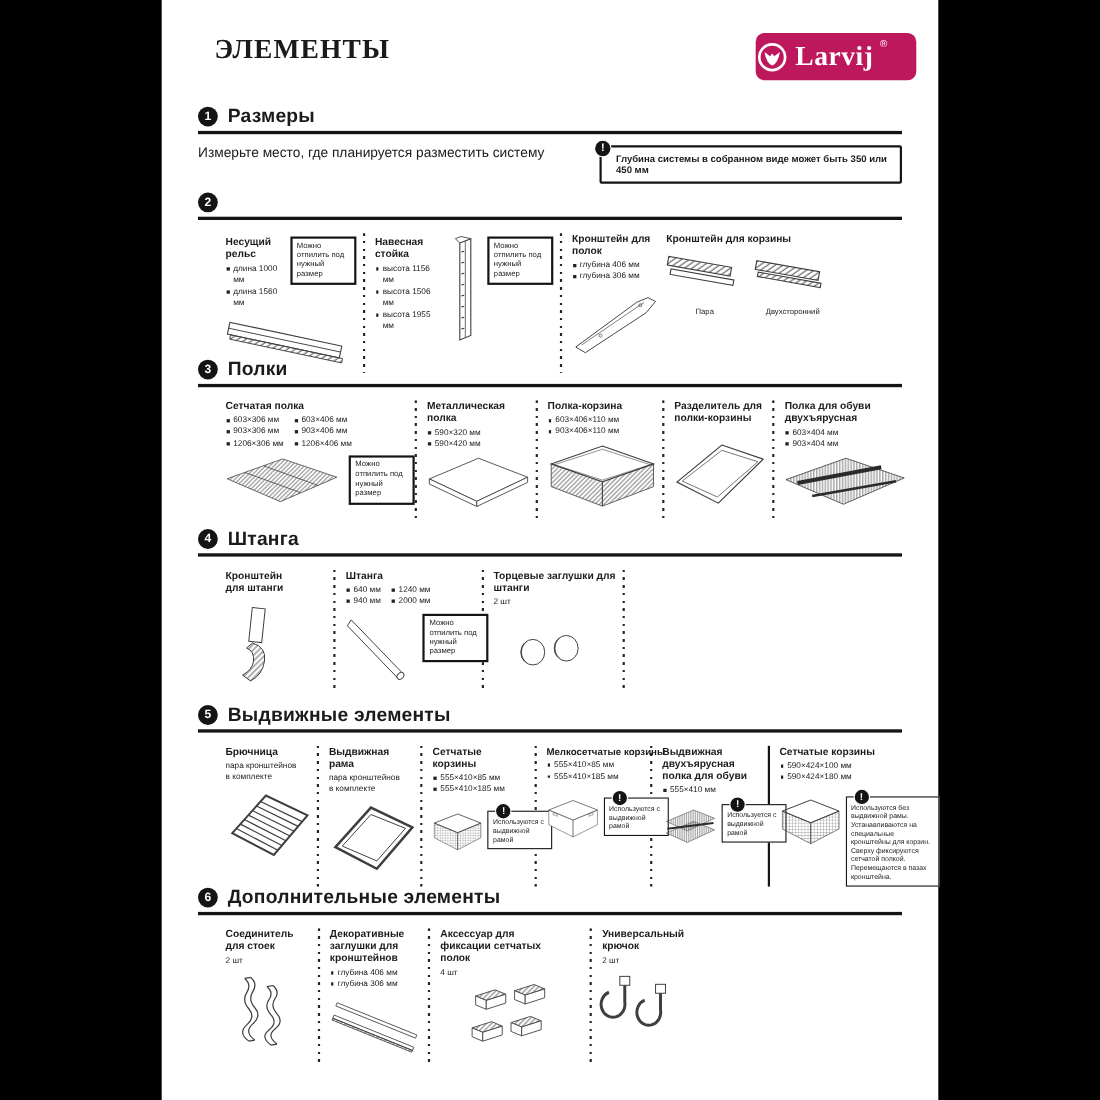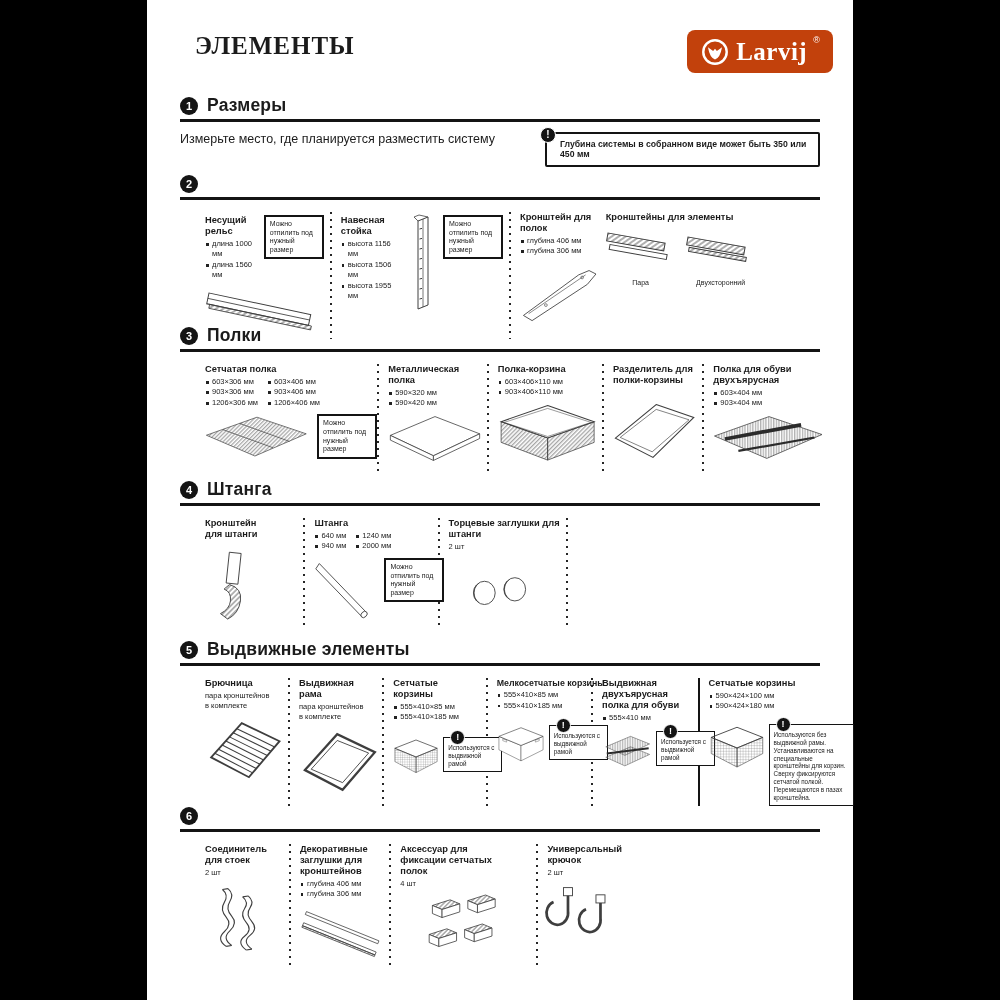--- a/index.html
+++ b/index.html
@@ -1,20 +1,20 @@
 <!DOCTYPE html>
 <html><head>
 <meta charset="utf-8">
 <style>
   html,body{margin:0;padding:0;background:#000;width:1000px;height:1000px;overflow:hidden;
     font-family:"Liberation Sans",sans-serif;color:#1b1b1b;}
   .page{position:absolute;left:147px;top:0;width:706px;height:1000px;background:#fff;}
   .doc-title{position:absolute;left:48px;top:32px;font-size:25px;font-weight:700;letter-spacing:1px;font-family:Liberation Serif, serif;}
-  .logo{position:absolute;top:30px;right:20px;width:146px;height:43px;background:#c2410c;border-radius:8px;
-    display:flex;align-items:center;justify-content:center;gap:6px;}
+  .logo{position:absolute;top:30px;right:20px;width:146px;height:43px;background:#be185d;border-radius:8px;
+    display:flex;align-items:center;gap:6px;}
   .logo-text{color:#fff;font-family:"Liberation Serif",serif;font-weight:700;font-size:25px;letter-spacing:.5px;line-height:1;}
   .logo-reg{color:#fff;font-size:9px;align-self:flex-start;margin-top:5px;}
   .sec{position:absolute;left:33px;right:33px;}
   .sec-head{display:flex;align-items:center;gap:9px;height:19px;}
   .badge{width:18px;height:18px;border-radius:50%;background:#141414;color:#fff;font-weight:700;font-size:11px;
     display:flex;align-items:center;justify-content:center;flex:0 0 18px;}
   .sec-title{font-size:17.5px;font-weight:700;letter-spacing:.2px;white-space:nowrap;}
   .rule{height:3px;background:#141414;margin-top:4px;}
   .s1row{display:flex;margin-top:10px;align-items:flex-start;}
   .instr{font-size:12.5px;}
@@ -153,21 +153,21 @@
         <svg class="ill" width="82" height="60" viewBox="0 0 95 68">
           <polygon points="4,60 68,13 80,8 88,12 78,24 14,66" fill="#fff" stroke="#3e3e3e"></polygon>
           <line x1="10" y1="58" x2="76" y2="13" stroke="#3e3e3e" stroke-width=".7"></line>
           <circle cx="72" cy="16" r="1.6" fill="none" stroke="#3e3e3e" stroke-width=".7"></circle>
           <circle cx="30" cy="48" r="1.6" fill="none" stroke="#3e3e3e" stroke-width=".7"></circle>
         </svg>
       </div>
 
 
       <div class="col" style="width:21.2%">
-        <div class="iname nowrap">Кронштейны для элементы</div>
+        <div class="iname nowrap">Кронштейн для корзины</div>
         <div class="figs">
           <div class="fig">
             <svg width="70" height="46" viewBox="0 0 70 46">
               <g transform="translate(2,6) rotate(10)">
                 <rect x="0" y="0" width="58" height="8" fill="url(#ph)" stroke="#3e3e3e"></rect>
                 <rect x="4" y="11" width="58" height="5" fill="#fff" stroke="#3e3e3e"></rect>
               </g>
             </svg>
             <div class="cap">Пара</div>
           </div>
@@ -439,20 +439,21 @@
           </div>
         </div>
       </div>
 
     </div>
   </section>
 
   <section class="sec" style="top:806px">
     <div class="sec-head">
       <div class="badge">6</div>
+      <div class="sec-title">Дополнительные элементы</div>
     </div>
     <div class="rule"></div>
     <div class="cols" style="min-height:112px">
 
       <div class="col" style="width:13.7%">
         <div class="iname" style="width:70px">Соединитель для стоек</div>
         <div class="qty">2 шт</div>
         <svg class="ill" style="margin-left:6px" width="56" height="78" viewBox="0 0 60 85">
           <g fill="none" stroke="#3e3e3e" stroke-width="1.2">
             <path d="M12,6 q7,6 2,14 t2,16 t-2,16 t2,16"></path>

